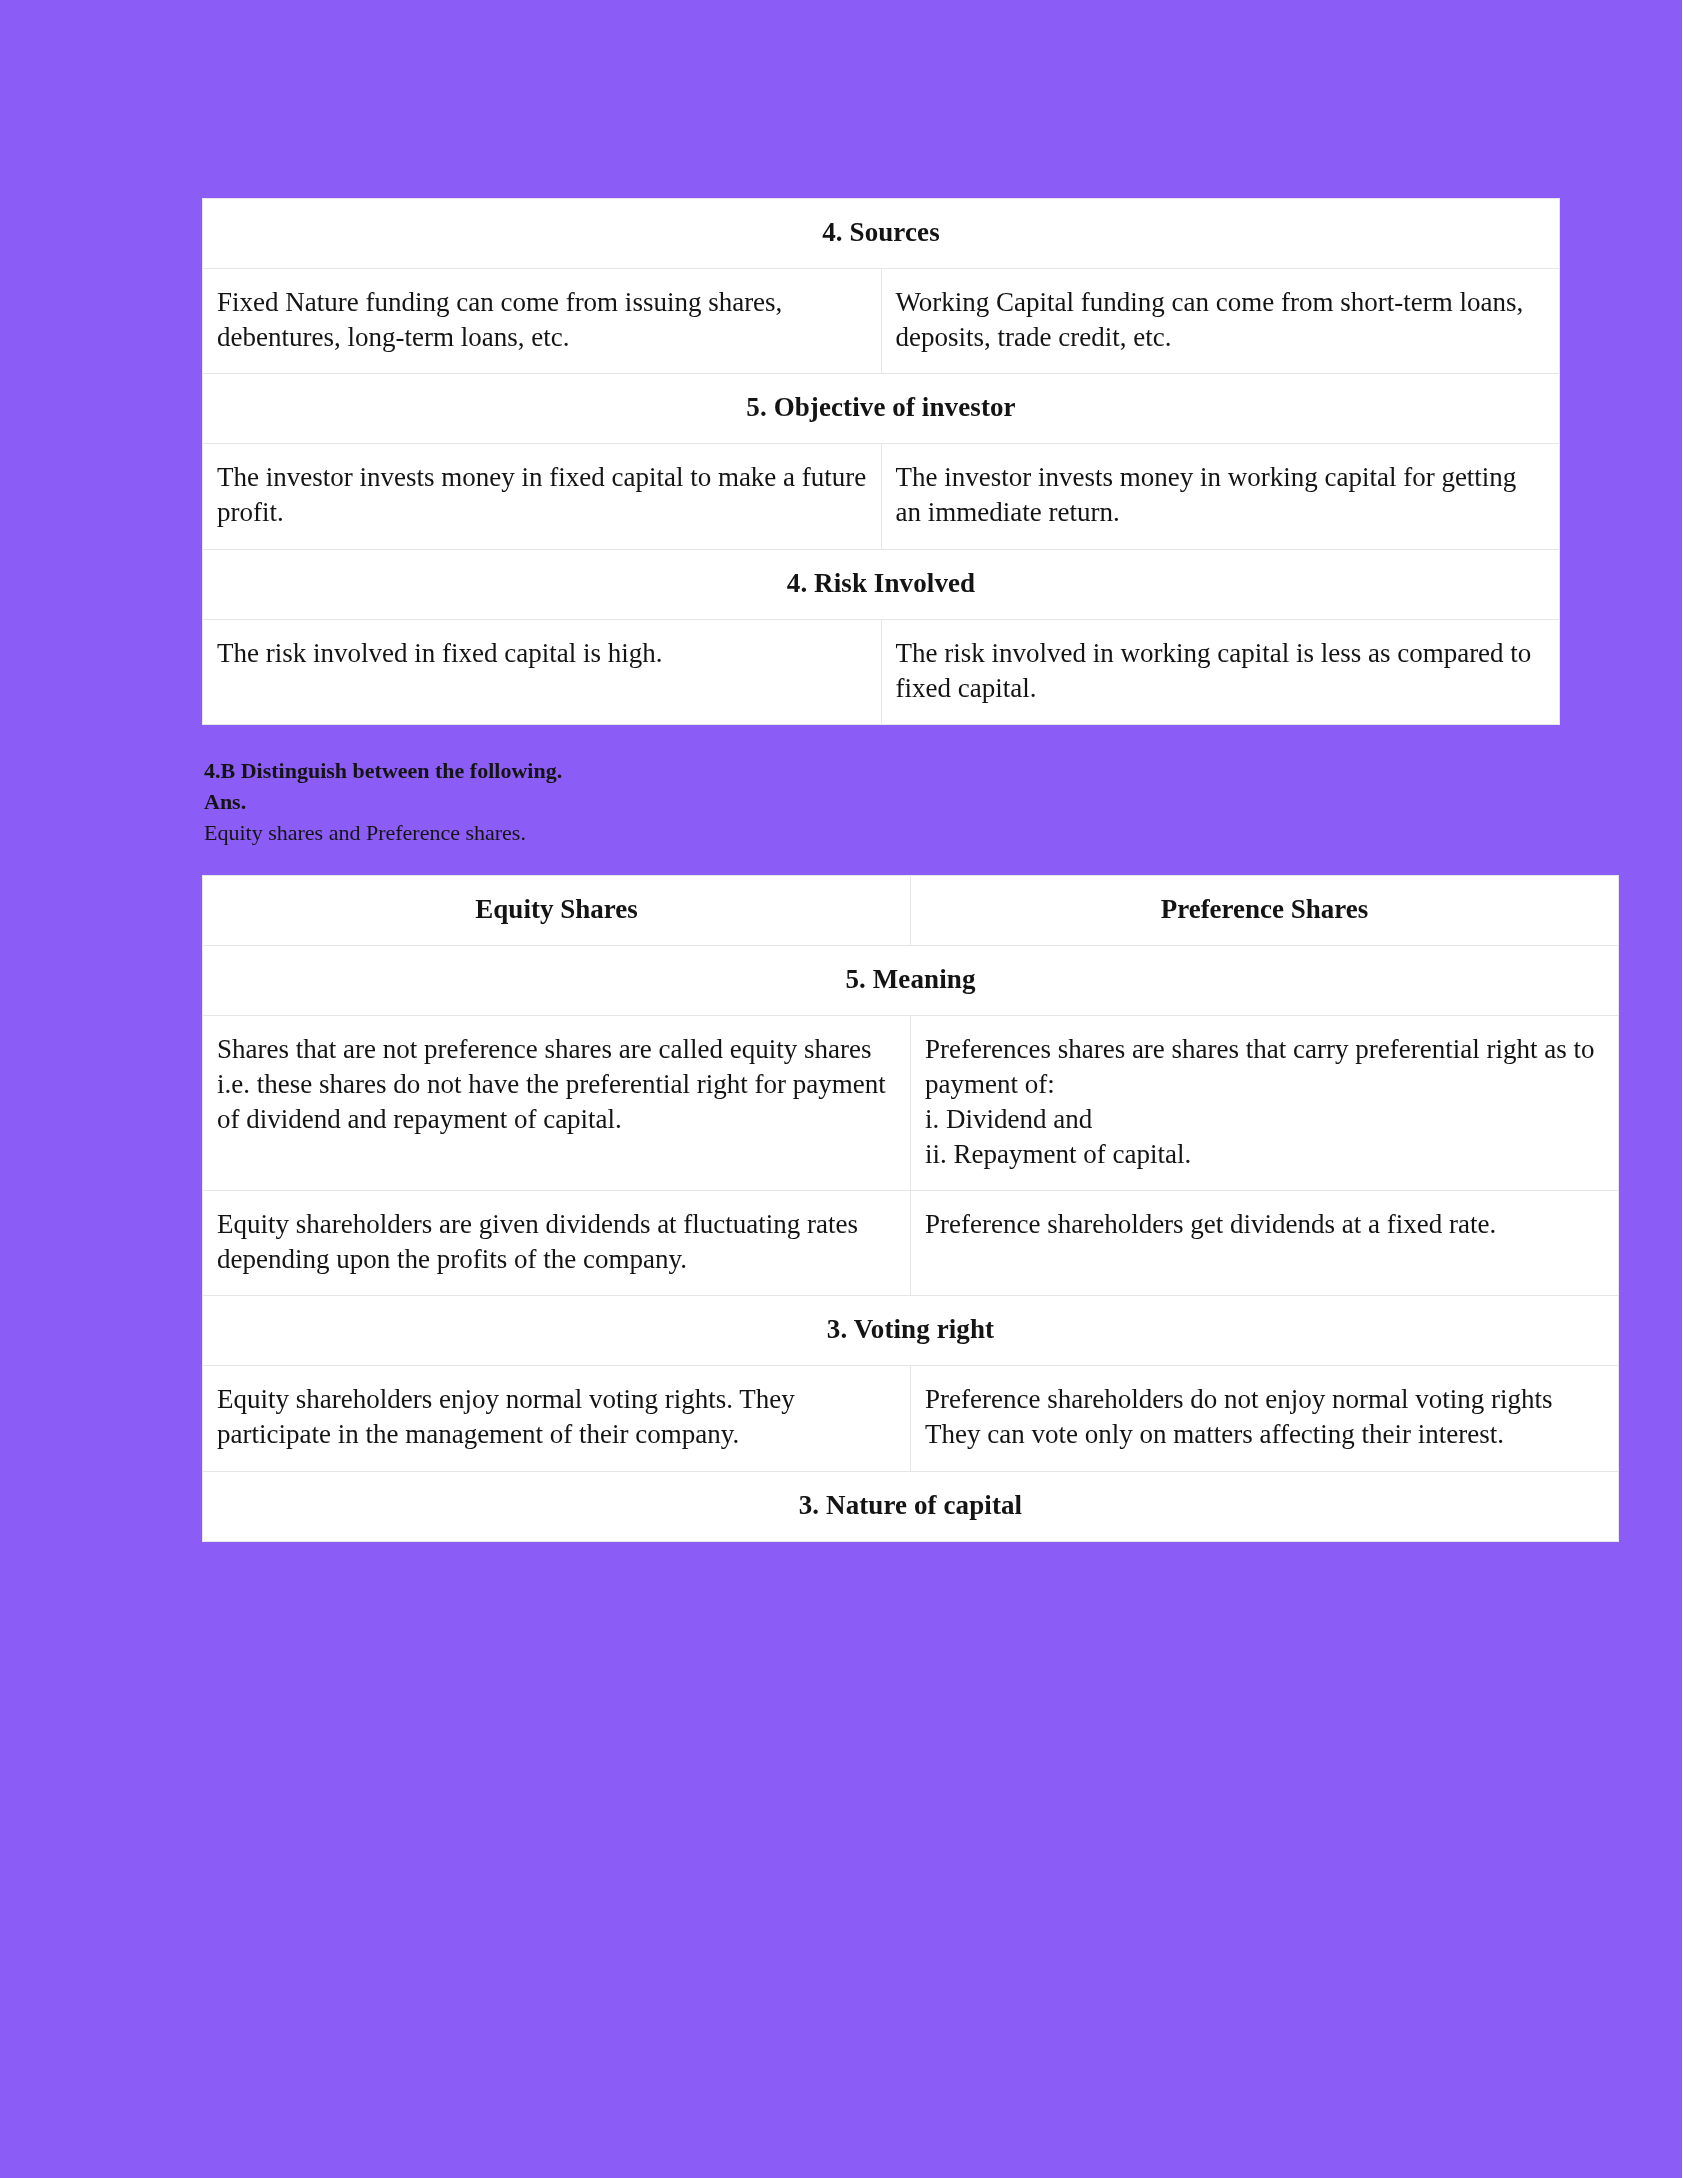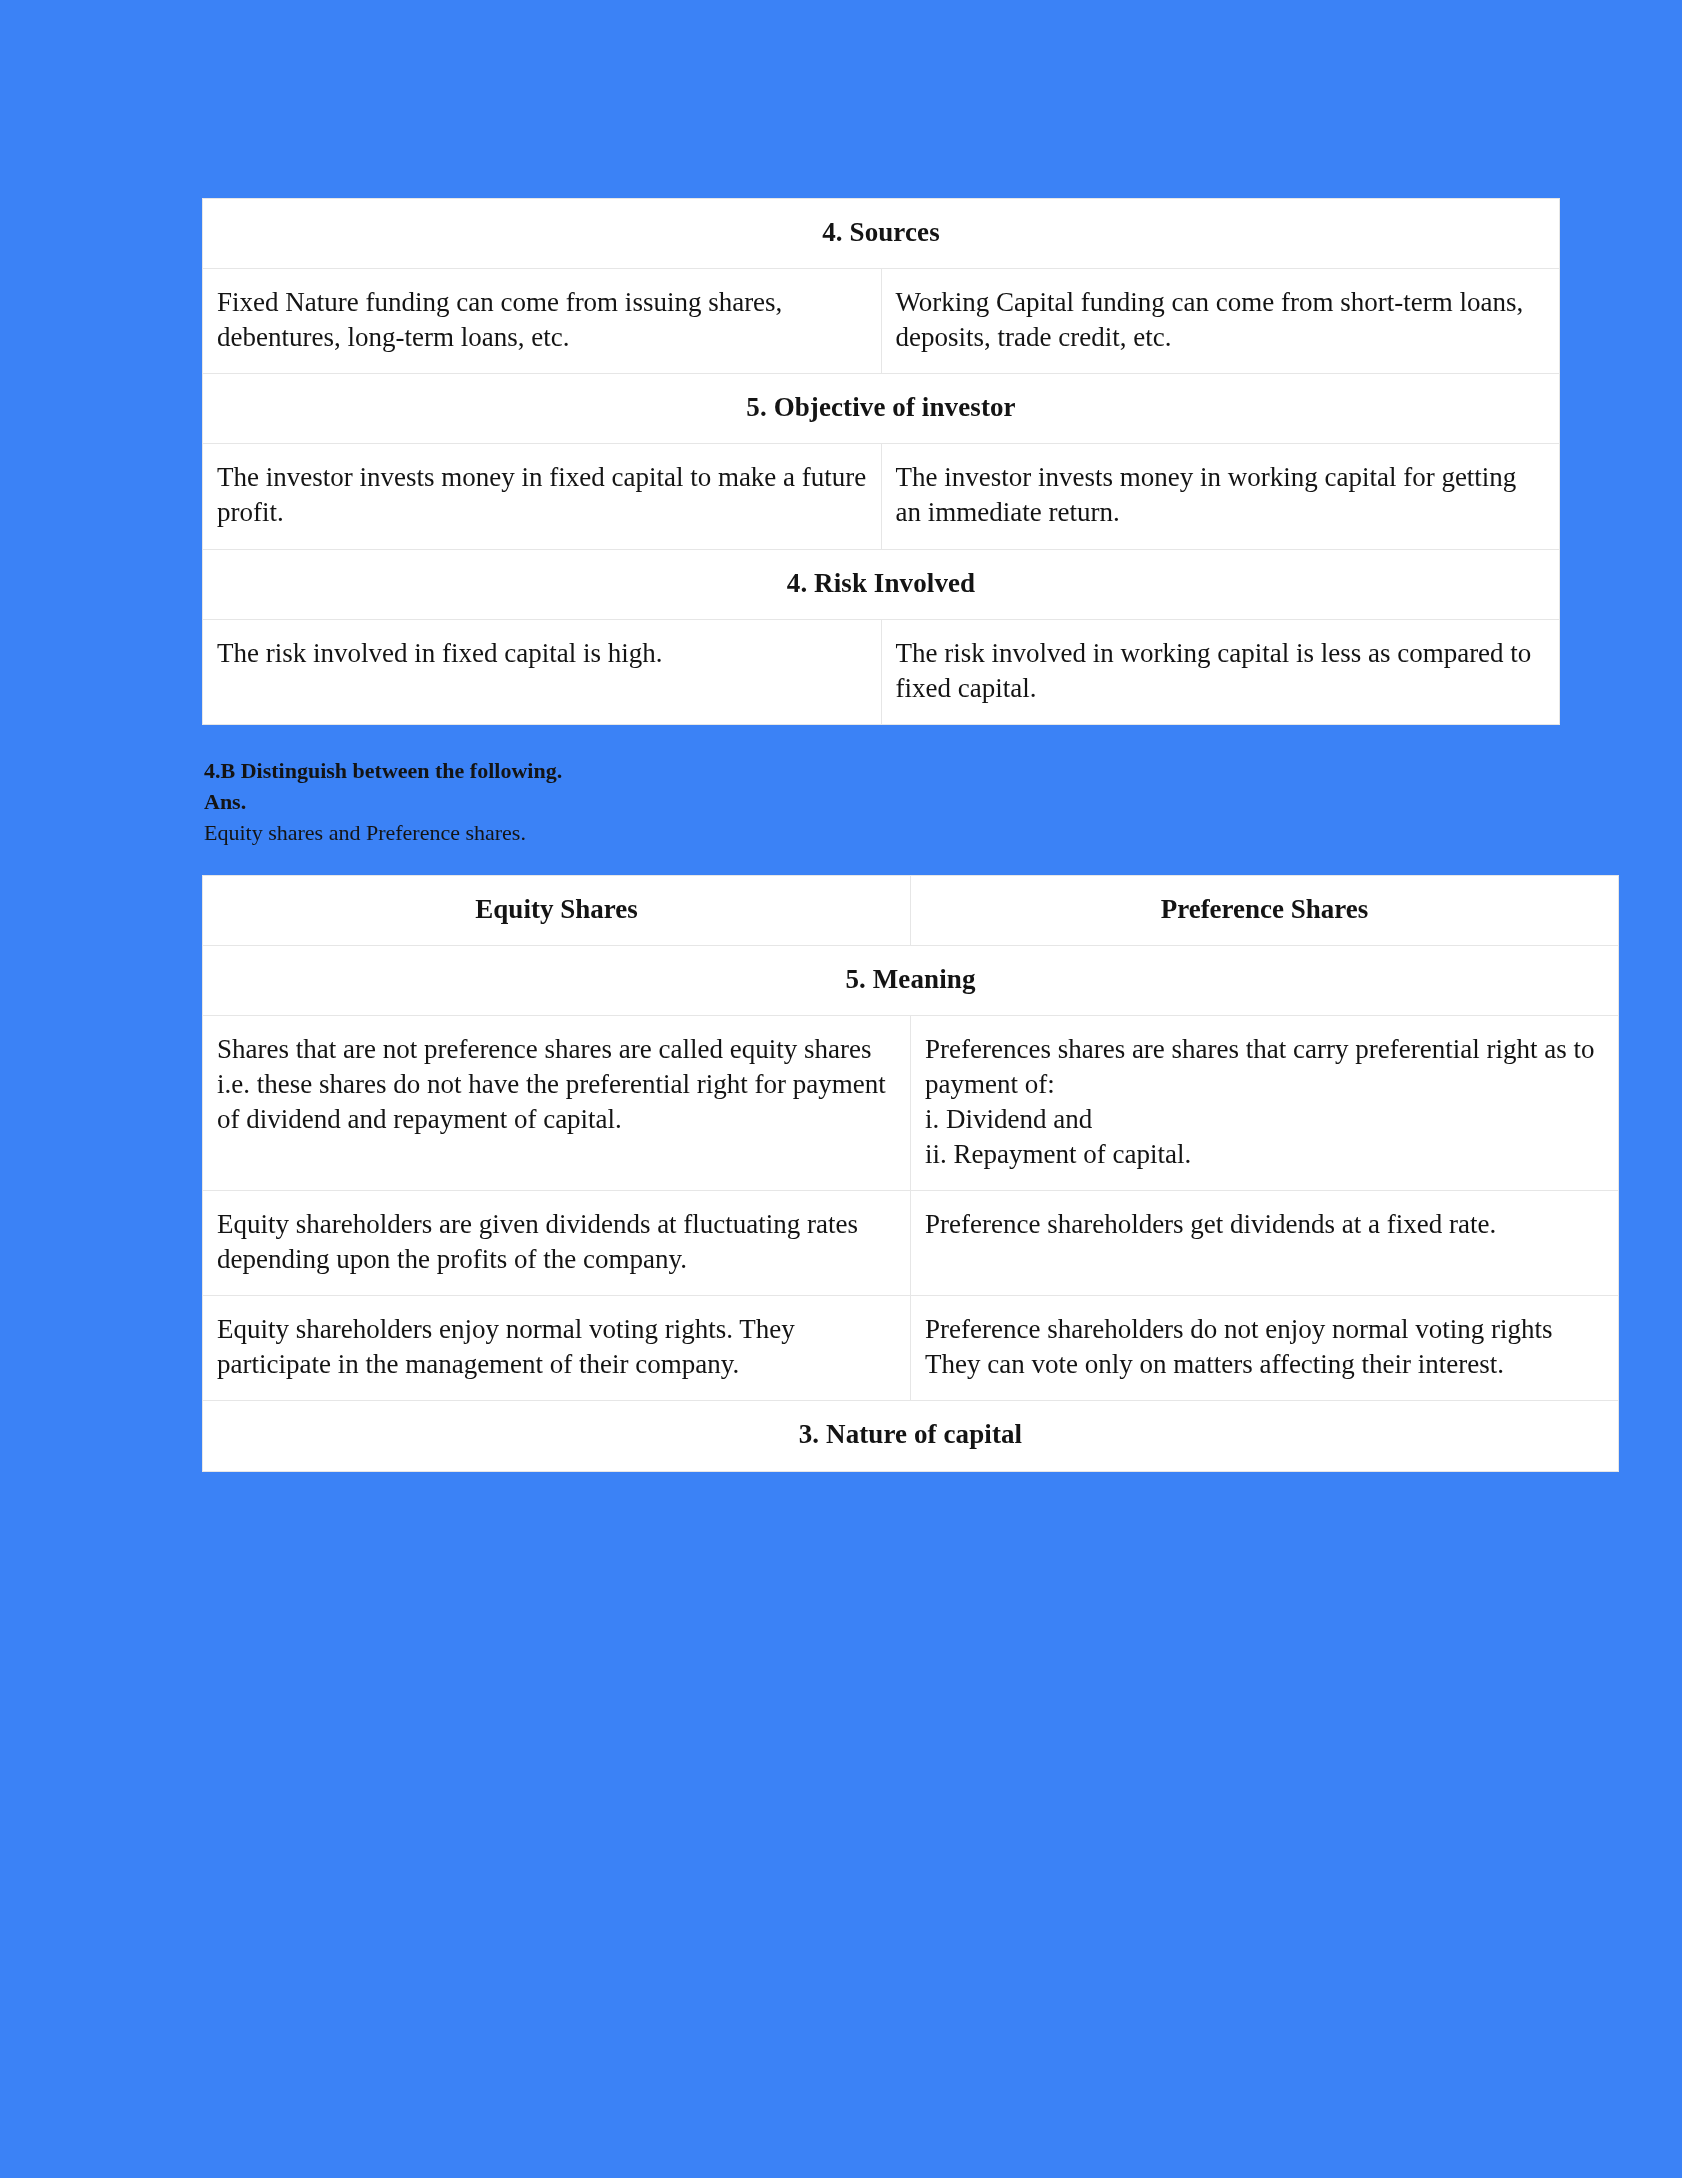--- a/index.html
+++ b/index.html
@@ -14,21 +14,21 @@
     color: #111111;
     position: relative;
     overflow: hidden;
   }
 
   .page {
     position: absolute;
     left: 0; top: 0;
     width: 1682px;
     height: 2178px;
-    background: #3b82f6;
+    background: #8b5cf6;
     box-sizing: border-box;
   }
 
   .content {
     position: absolute;
     left: 202px;
     top: 198px;
     width: 1358px;
   }
 
@@ -145,20 +145,23 @@
           <td class="col-l taller">Shares that are not preference shares are called equity shares i.e. these shares do not have the preferential right for payment of dividend and repayment of capital.</td>
           <td class="col-r taller" style="white-space: pre-line;">Preferences shares are shares that carry preferential right as to payment of:
 i. Dividend and
 ii. Repayment of capital.</td>
         </tr>
         <tr>
           <td class="col-l taller">Equity shareholders are given dividends at fluctuating rates depending upon the profits of the company.</td>
           <td class="col-r mid taller">Preference shareholders get dividends at a fixed rate.</td>
         </tr>
         <tr>
+          <td class="section" colspan="2">3. Voting right</td>
+        </tr>
+        <tr>
           <td class="col-l taller">Equity shareholders enjoy normal voting rights. They participate in the management of their company.</td>
           <td class="col-r taller">Preference shareholders do not enjoy normal voting rights They can vote only on matters affecting their interest.</td>
         </tr>
         <tr>
           <td class="section" colspan="2">3. Nature of capital</td>
         </tr>
       </tbody>
     </table>
 
     <div class="spacer-bottom"></div>

